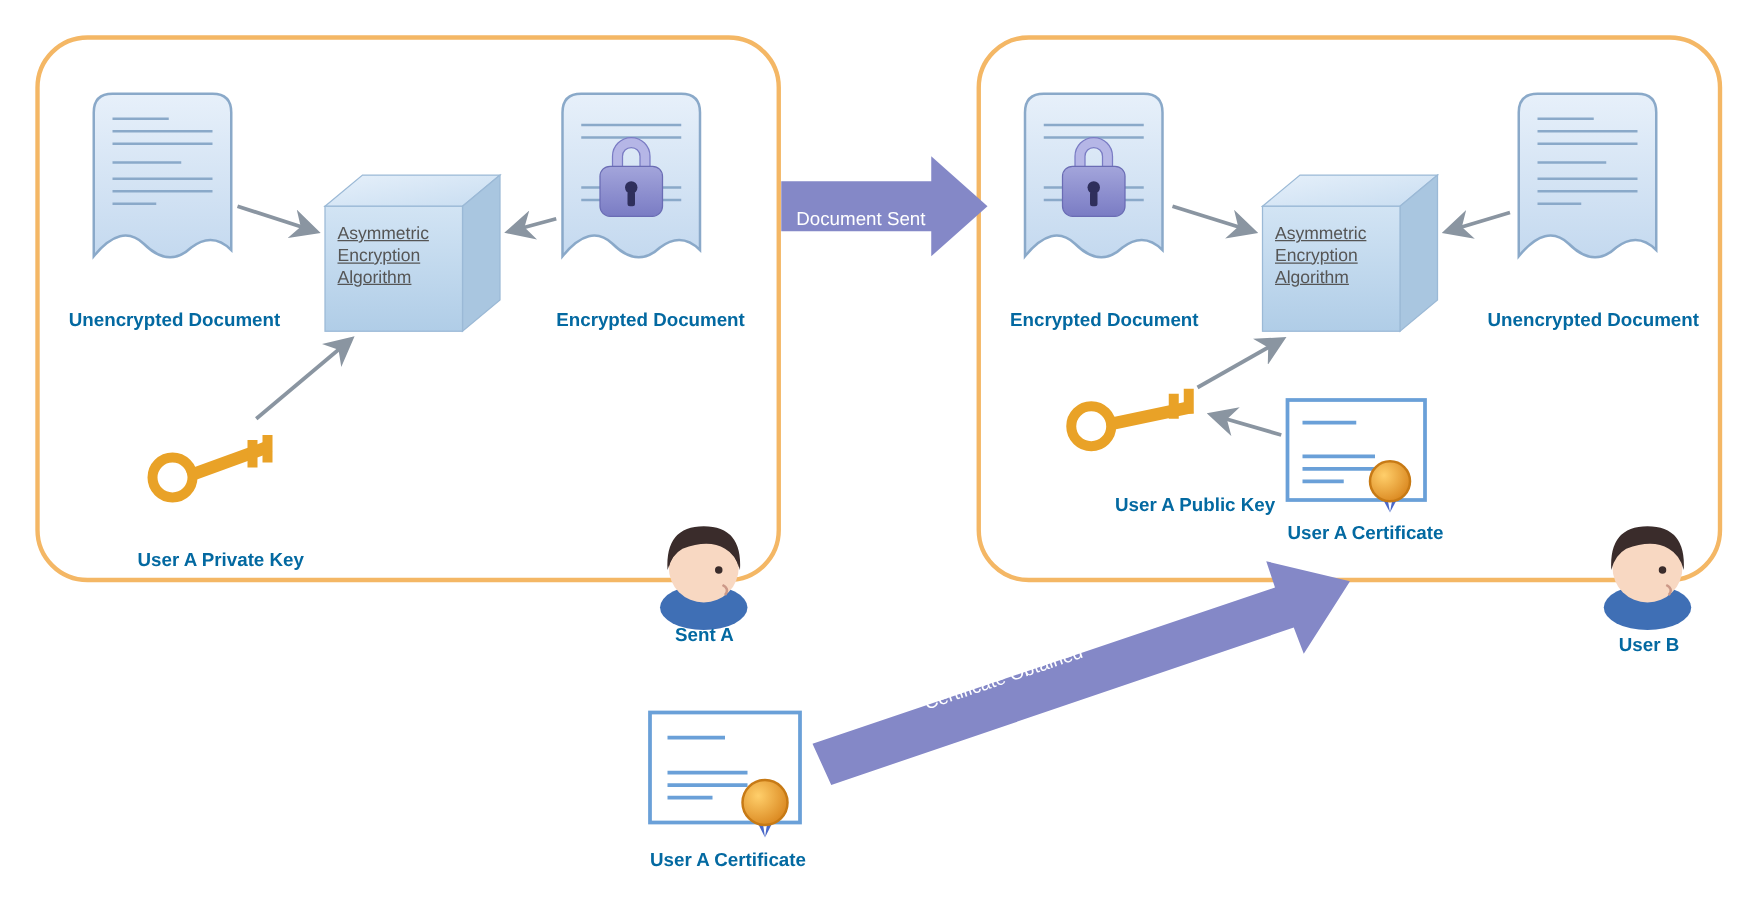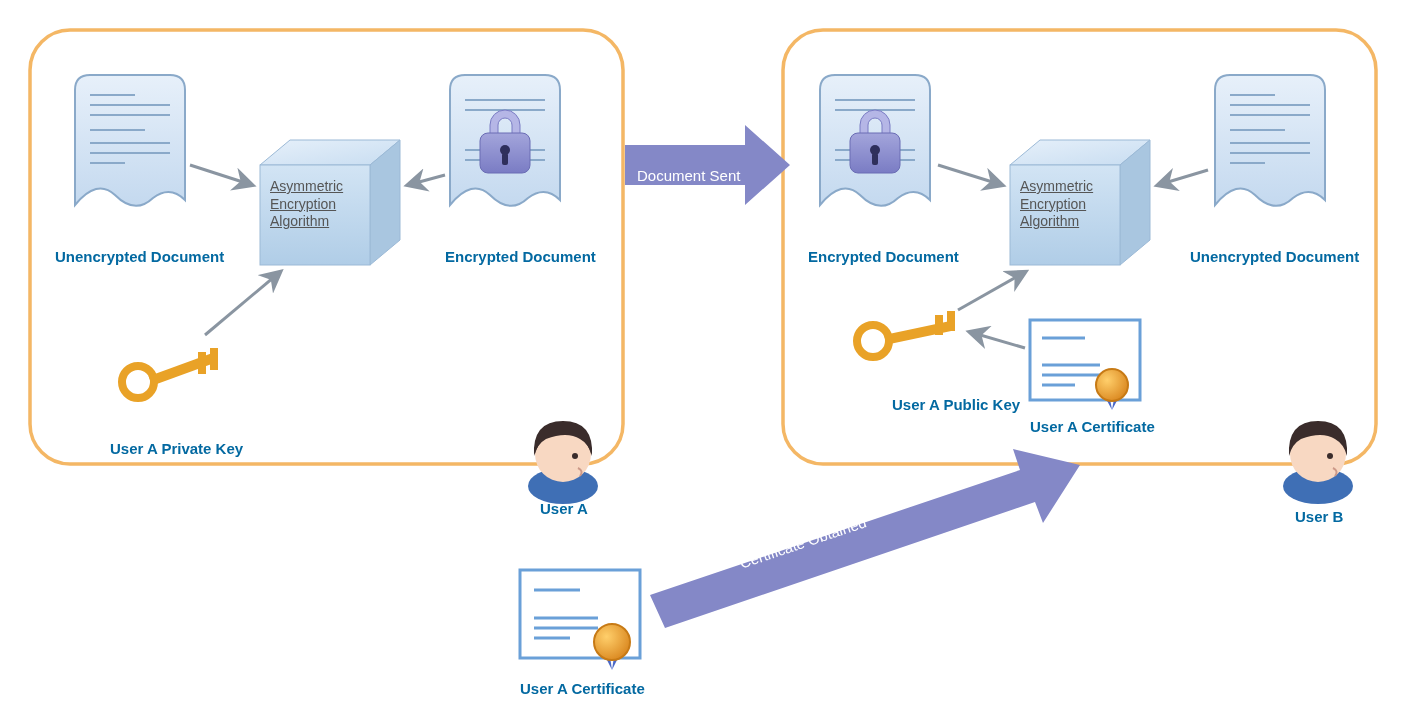--- a/index.html
+++ b/index.html
@@ -231,21 +231,21 @@
   <g>
     <polygon points="650,595 1020,470 1013,449 1080,465 1043,523 1035,502 665,628" fill="#8488c7"></polygon>
   </g>
 
 </svg>
 
 <div class="label" style="left:55px; top:248px;">Unencrypted Document</div>
 <div class="algo-label" style="left:270px; top:178px;">Asymmetric<br>Encryption<br>Algorithm</div>
 <div class="label" style="left:445px; top:248px;">Encrypted Document</div>
 <div class="label" style="left:110px; top:410px;margin-top:30px;">User A Private Key</div>
-<div class="label" style="left:540px; top:500px;">User A</div>
+<div class="label" style="left:540px; top:500px;">Sent A</div>
 
 <div class="label" style="left:808px; top:248px;">Encrypted Document</div>
 <div class="algo-label" style="left:1020px; top:178px;">Asymmetric<br>Encryption<br>Algorithm</div>
 <div class="label" style="left:1190px; top:248px;">Unencrypted Document</div>
 <div class="label" style="left:892px; top:365px;margin-top:31px;">User A Public Key</div>
 <div class="label" style="left:1030px; top:418px;">User A Certificate</div>
 <div class="label" style="left:1295px; top:508px;">User B</div>
 
 <div class="label" style="left:520px; top:680px;">User A Certificate</div>
 

